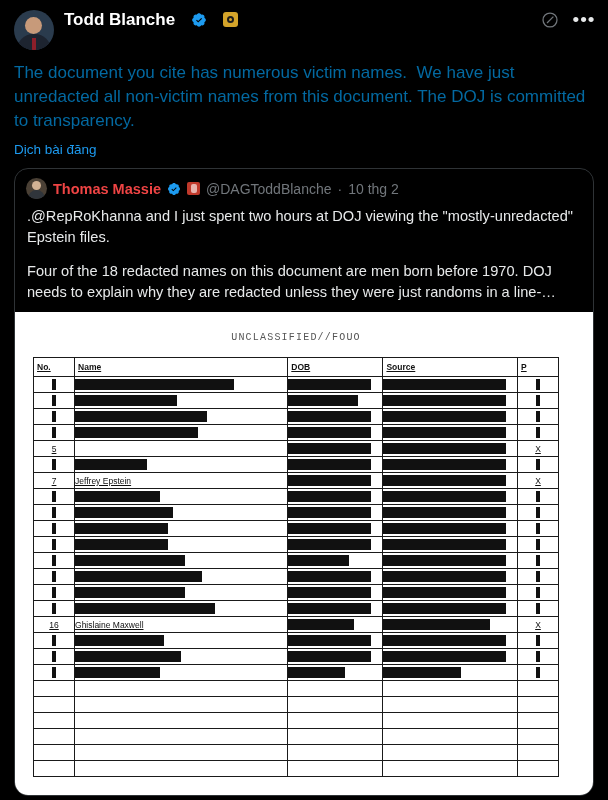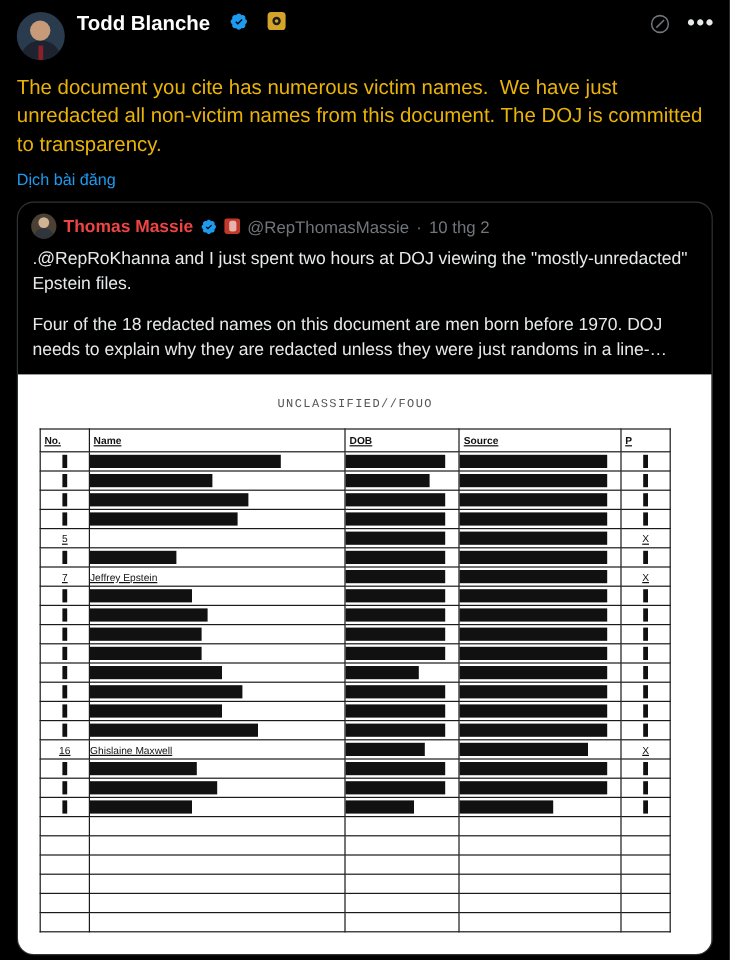--- a/index.html
+++ b/index.html
@@ -59,21 +59,21 @@
     height: 12px;
     background: #8d1f2a;
   }
   .names {
     flex: 1 1 auto;
     min-width: 0;
     line-height: 1.15;
   }
   .name-row {
     display: flex;
-    align-items: flex-start;
+    align-items: center;
     gap: 16px;
   }
   .display-name {
     font-size: 17px;
     font-weight: bold;
     color: #ffffff;
   }
   .verified {
     width: 16px;
     height: 16px;
@@ -120,21 +120,21 @@
   .dots {
     font-size: 19px;
     color: #e7e9ea;
     line-height: 10px;
     letter-spacing: 1px;
   }
   .post-text {
     margin-top: 11px;
     font-size: 17px;
     line-height: 1.42;
-    color: #eab308;
+    color: #0369a1;
     white-space: pre-wrap;
   }
   .translate-link {
     margin-top: 9px;
     font-size: 13.5px;
     color: #1d9bf0;
     cursor: pointer;
   }
   .quote {
     margin-top: 11px;
@@ -332,21 +332,21 @@
         <div class="qface"></div>
       </div>
       <span class="q-name">Thomas Massie</span>
       <span class="q-verified">
         <svg viewBox="0 0 24 24" width="14" height="14">
             <path fill="#1d9bf0" d="M22.25 12c0-1.43-.88-2.67-2.19-3.34.46-1.39.2-2.9-.81-3.91s-2.52-1.27-3.91-.81C14.67 2.63 13.43 1.75 12 1.75s-2.67.88-3.34 2.19c-1.39-.46-2.9-.2-3.91.81s-1.27 2.52-.81 3.91C2.63 9.33 1.75 10.57 1.75 12s.88 2.67 2.19 3.34c-.46 1.39-.2 2.9.81 3.91s2.52 1.27 3.91.81c.67 1.31 1.91 2.19 3.34 2.19s2.67-.88 3.34-2.19c1.39.46 2.9.2 3.91-.81s1.27-2.52.81-3.91c1.31-.67 2.19-1.91 2.19-3.34z"></path>
             <path fill="#000" d="M10.8 15.9l-3.2-3.2 1.2-1.2 2 2 4.6-4.6 1.2 1.2-5.8 5.8z"></path>
           </svg>
       </span>
       <span class="q-sq-badge"></span>
-      <span class="q-handle">@RepThomasMassie</span>
+      <span class="q-handle">@DAGToddBlanche</span>
       <span class="q-handle">·</span>
       <span class="q-handle">10 thg 2</span>
     </div>
     <div class="q-body">
       <p>.@RepRoKhanna and I just spent two hours at DOJ viewing the "mostly-unredacted" Epstein files.</p>
       <p>Four of the 18 redacted names on this document are men born before 1970. DOJ needs to explain why they are redacted unless they were just randoms in a line-…</p>
     </div>
     <div class="doc-wrap">
       <div class="doc-stamp">UNCLASSIFIED//FOUO</div>
       <table class="doc">

